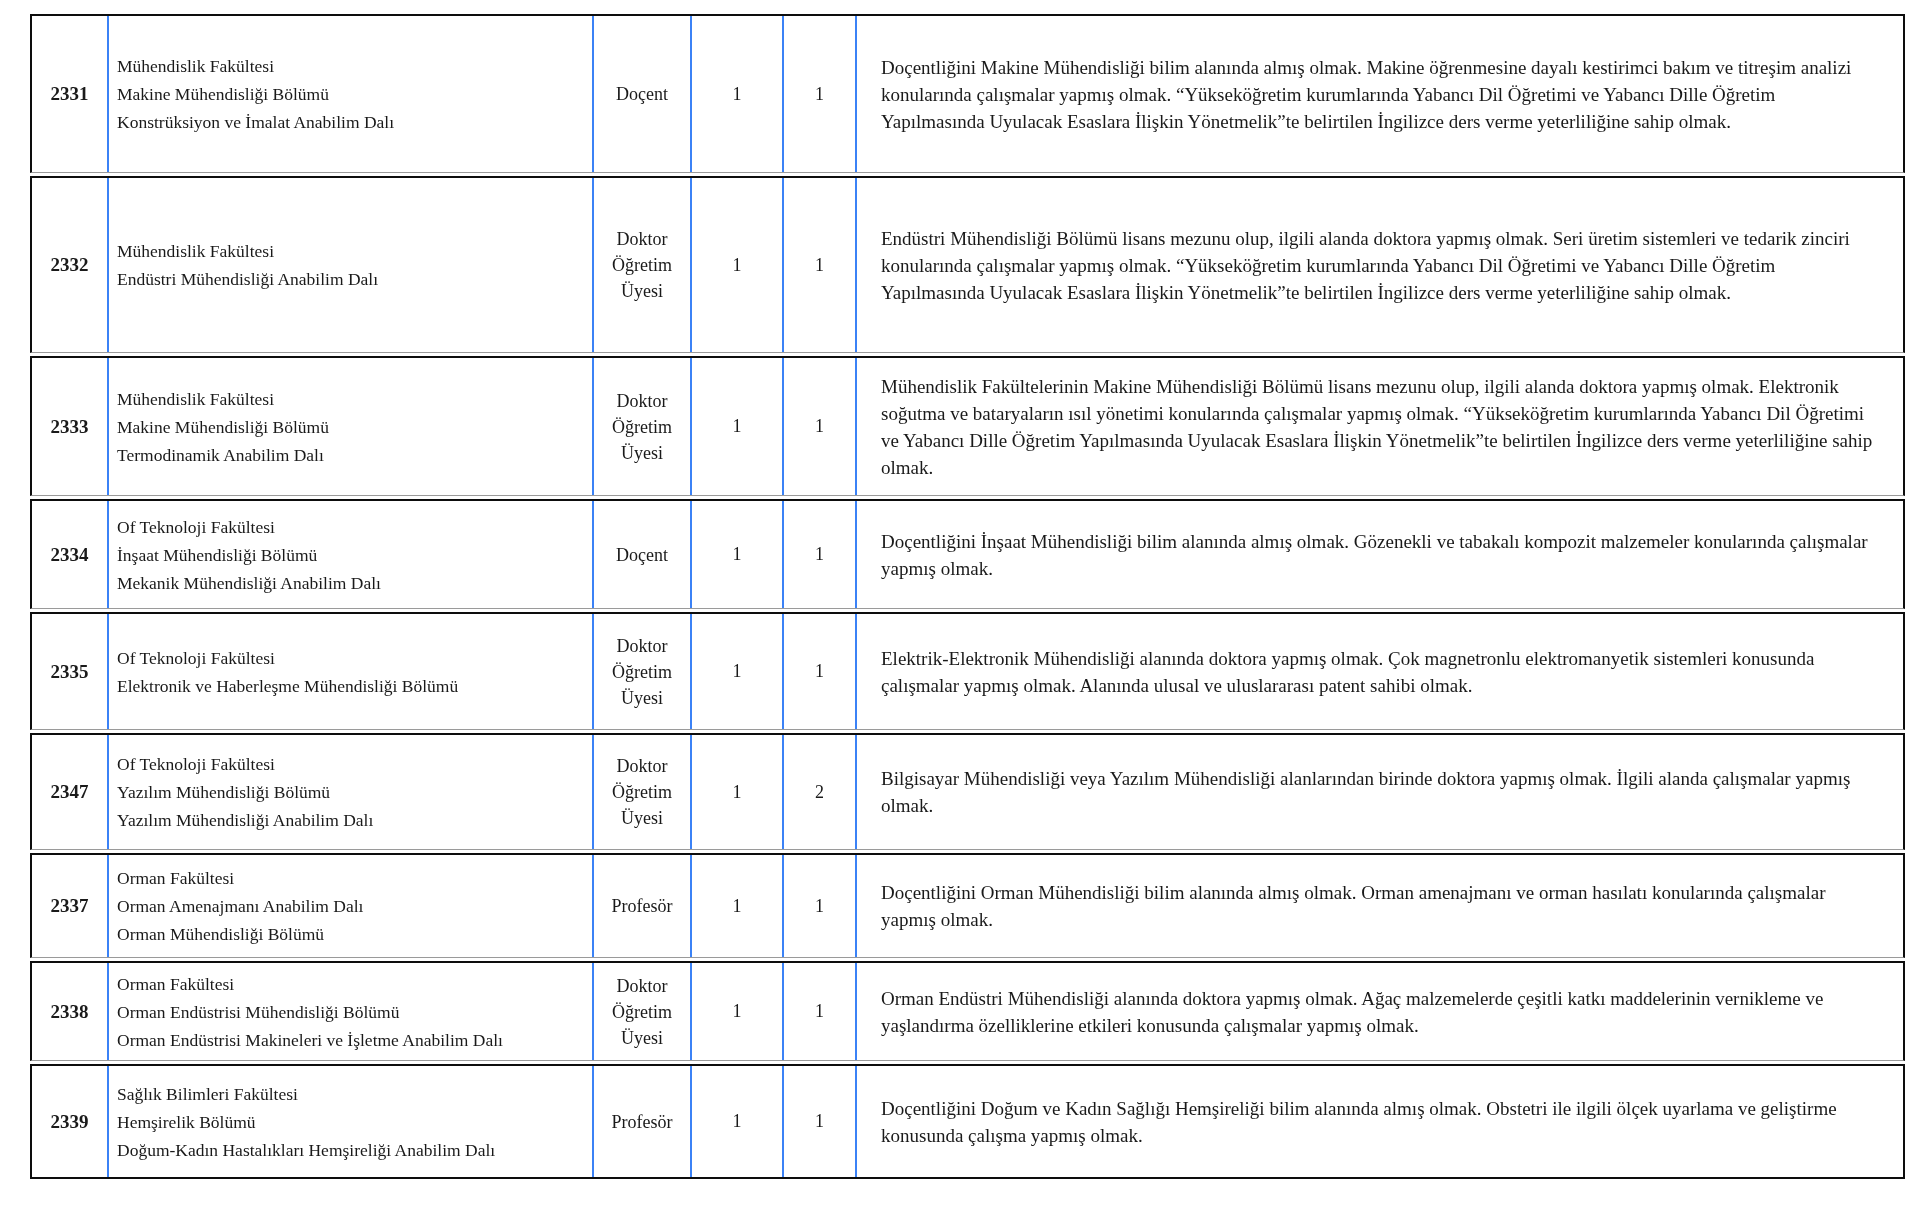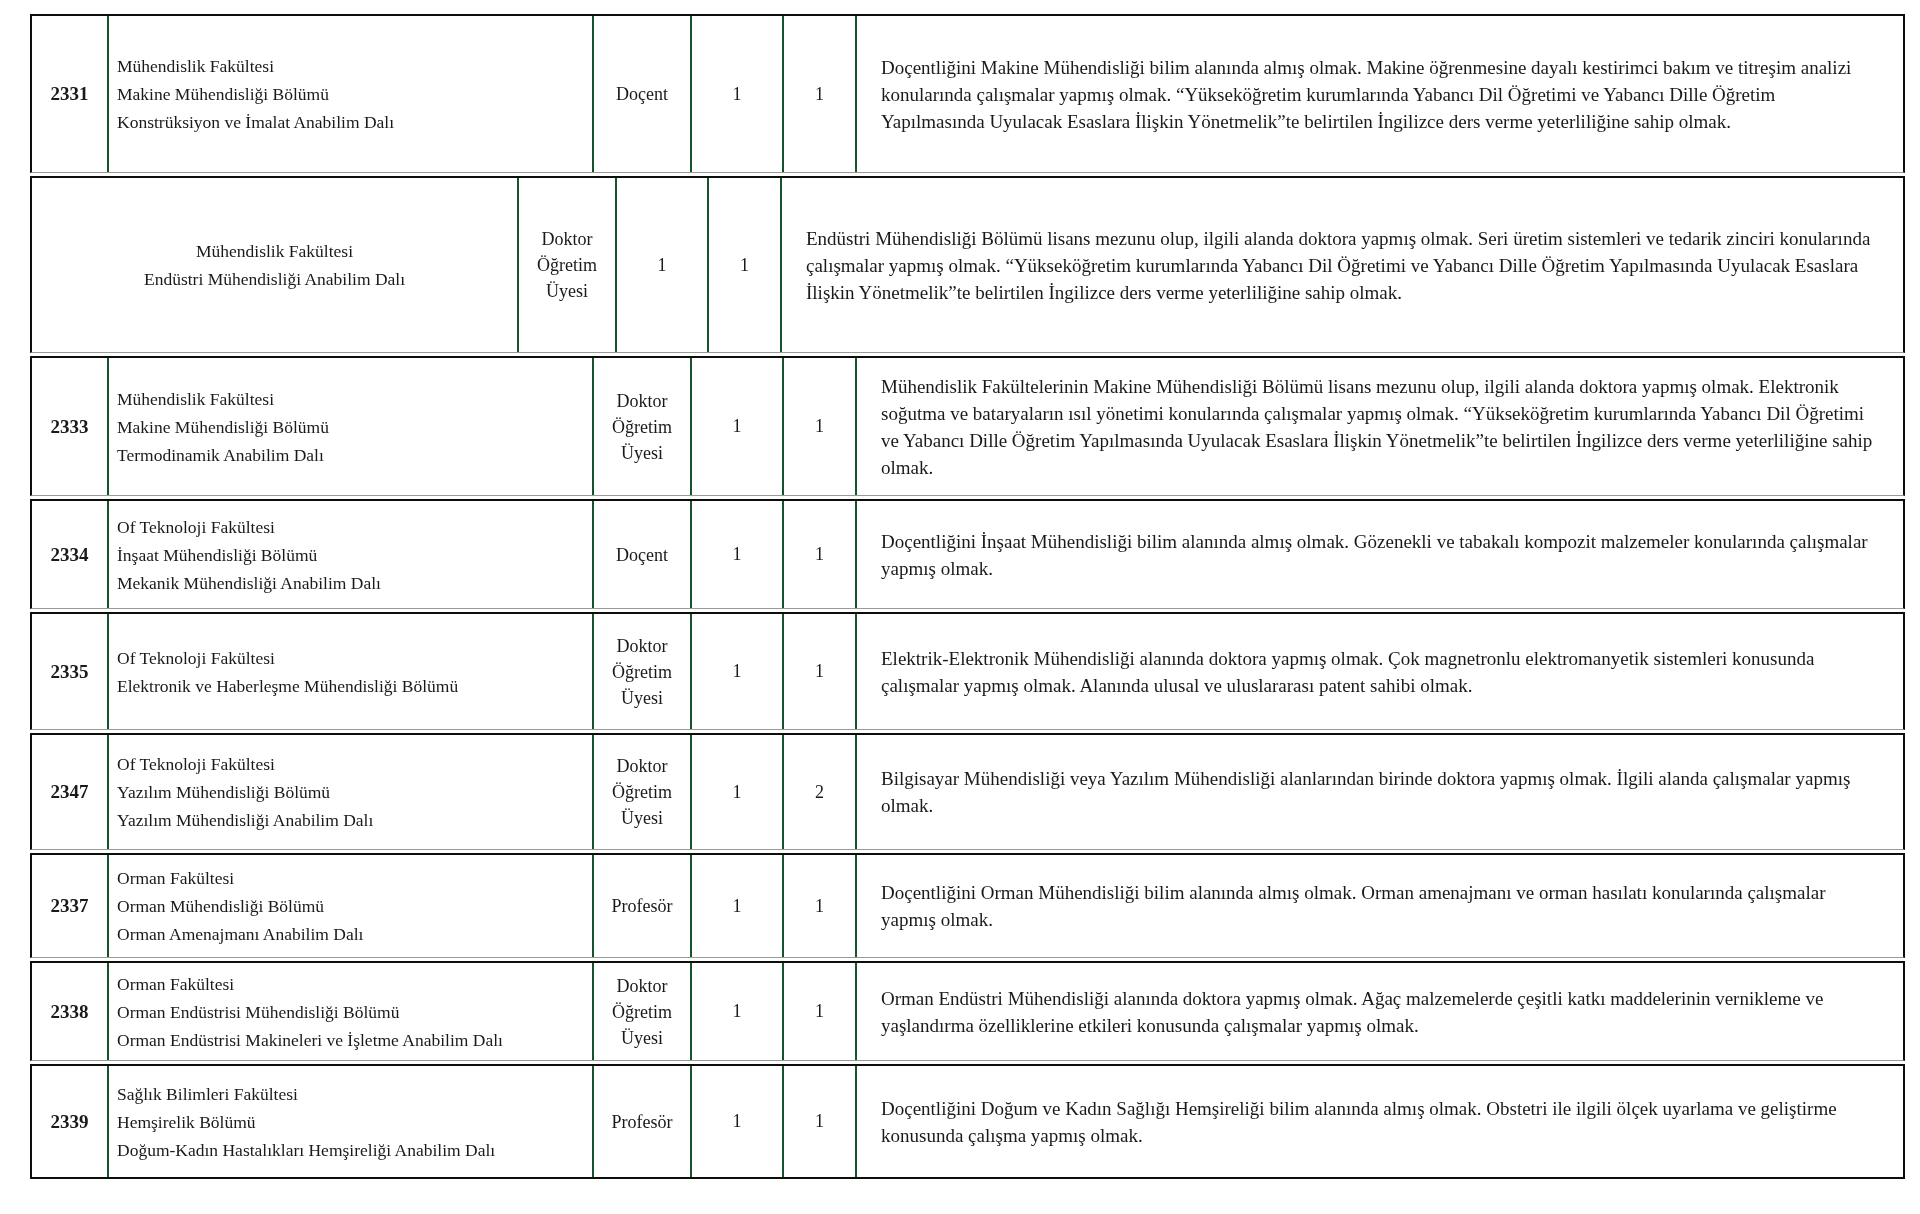--- a/index.html
+++ b/index.html
@@ -35,21 +35,21 @@
     margin-top: 3px;
   }
   .trow:first-child { margin-top: 0; }
   .trow:last-child { border-bottom: 2px solid #0d0d0d; }
 
   .cell {
     box-sizing: border-box;
     display: flex;
     flex-direction: column;
     justify-content: center;
-    border-left: 2px solid #14532d;
+    border-left: 2px solid #3b82f6;
     padding: 5px 8px;
   }
   .cell:first-child { border-left: none; text-align: center; }
 
   .c-id {
     width: 75px;
     align-items: center;
     text-align: center;
     font-weight: bold;
     font-size: 19px;
@@ -98,20 +98,21 @@
       <div>Mühendislik Fakültesi</div>
       <div>Makine Mühendisliği Bölümü</div>
       <div>Konstrüksiyon ve İmalat Anabilim Dalı</div>
     </div>
     <div class="cell c-title">Doçent</div>
     <div class="cell c-num-a">1</div>
     <div class="cell c-num-b">1</div>
     <div class="cell c-req">Doçentliğini Makine Mühendisliği bilim alanında almış olmak. Makine öğrenmesine dayalı kestirimci bakım ve titreşim analizi konularında çalışmalar yapmış olmak. “Yükseköğretim kurumlarında Yabancı Dil Öğretimi ve Yabancı Dille Öğretim Yapılmasında Uyulacak Esaslara İlişkin Yönetmelik”te belirtilen İngilizce ders verme yeterliliğine sahip olmak.</div>
   </div>
       <div class="trow" style="min-height: 177px;">
+    <div class="cell c-id">2332</div>
     <div class="cell c-unit">
       <div>Mühendislik Fakültesi</div>
       <div>Endüstri Mühendisliği Anabilim Dalı</div>
     </div>
     <div class="cell c-title">Doktor Öğretim Üyesi</div>
     <div class="cell c-num-a">1</div>
     <div class="cell c-num-b">1</div>
     <div class="cell c-req">Endüstri Mühendisliği Bölümü lisans mezunu olup, ilgili alanda doktora yapmış olmak. Seri üretim sistemleri ve tedarik zinciri konularında çalışmalar yapmış olmak. “Yükseköğretim kurumlarında Yabancı Dil Öğretimi ve Yabancı Dille Öğretim Yapılmasında Uyulacak Esaslara İlişkin Yönetmelik”te belirtilen İngilizce ders verme yeterliliğine sahip olmak.</div>
   </div>
       <div class="trow" style="min-height: 140px;">
@@ -158,22 +159,22 @@
     </div>
     <div class="cell c-title">Doktor Öğretim Üyesi</div>
     <div class="cell c-num-a">1</div>
     <div class="cell c-num-b">2</div>
     <div class="cell c-req">Bilgisayar Mühendisliği veya Yazılım Mühendisliği alanlarından birinde doktora yapmış olmak. İlgili alanda çalışmalar yapmış olmak.</div>
   </div>
       <div class="trow" style="min-height: 105px;">
     <div class="cell c-id">2337</div>
     <div class="cell c-unit">
       <div>Orman Fakültesi</div>
+      <div>Orman Amenajmanı Anabilim Dalı</div>
       <div>Orman Mühendisliği Bölümü</div>
-      <div>Orman Amenajmanı Anabilim Dalı</div>
     </div>
     <div class="cell c-title">Profesör</div>
     <div class="cell c-num-a">1</div>
     <div class="cell c-num-b">1</div>
     <div class="cell c-req">Doçentliğini Orman Mühendisliği bilim alanında almış olmak. Orman amenajmanı ve orman hasılatı konularında çalışmalar yapmış olmak.</div>
   </div>
       <div class="trow" style="min-height: 100px;">
     <div class="cell c-id">2338</div>
     <div class="cell c-unit">
       <div>Orman Fakültesi</div>

